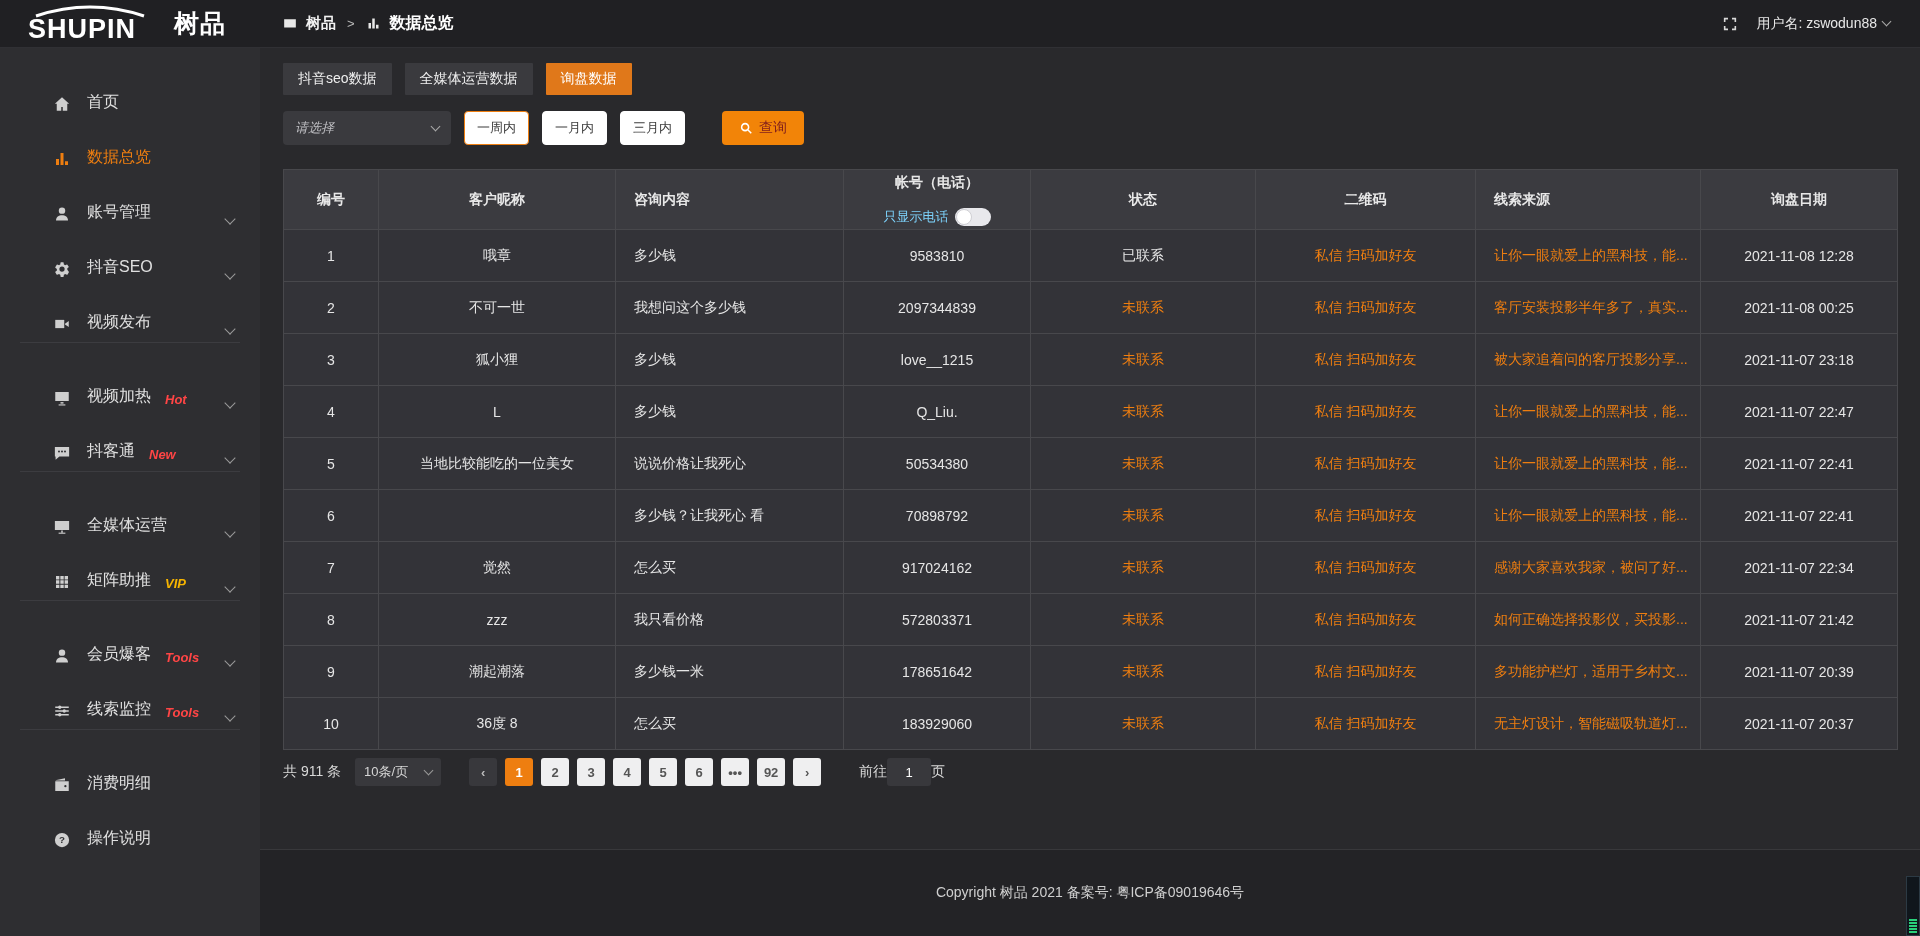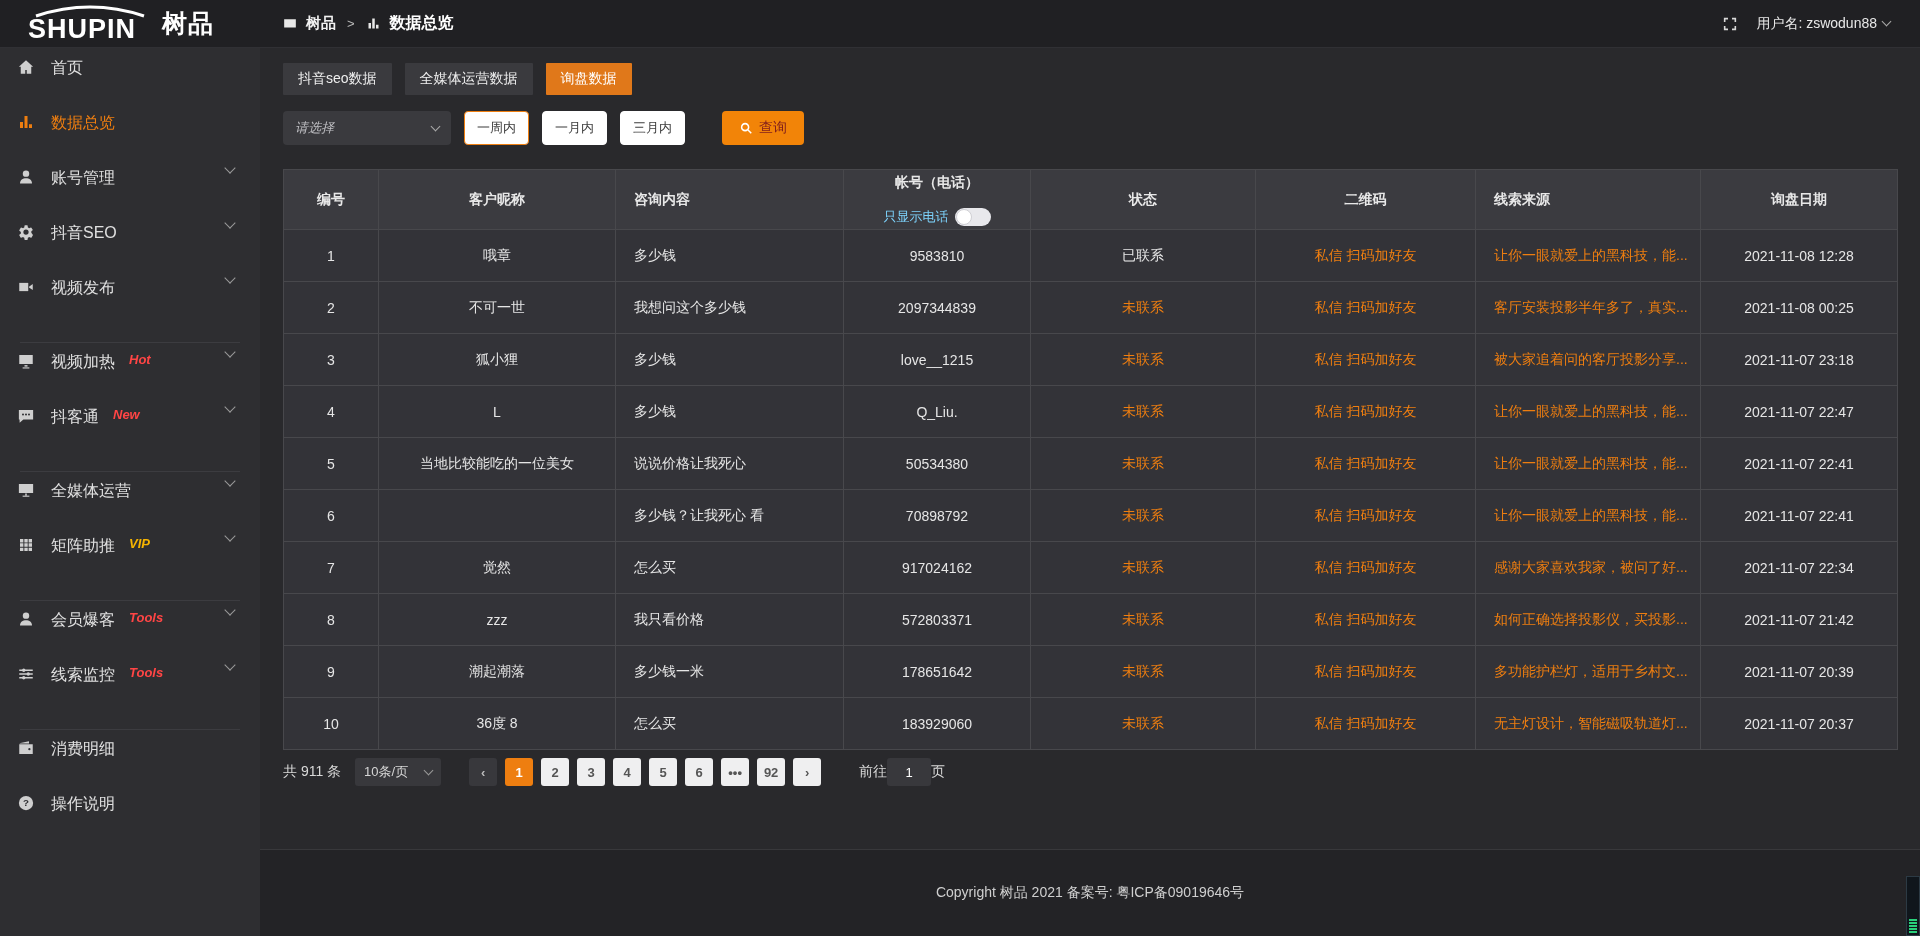--- a/index.html
+++ b/index.html
@@ -13,37 +13,37 @@
     --text:#e6e6e6;
     --muted:#b9b9bd;
   }
   *{margin:0;padding:0;box-sizing:border-box;}
   html,body{width:1920px;height:936px;overflow:hidden;}
   body{background:var(--content);font-family:"Liberation Sans","DejaVu Sans",sans-serif;color:var(--text);}
   .app{width:1920px;height:936px;display:flex;flex-direction:column;position:relative;}
 
   
   .topbar{height:48px;background:var(--topbar);display:flex;align-items:center;flex:0 0 48px;border-bottom:1px solid #303034;}
-  .logo-wrap{width:260px;flex:0 0 260px;display:flex;align-items:center;padding-left:26px;gap:8px;}
+  .logo-wrap{width:260px;flex:0 0 260px;display:flex;align-items:center;padding-left:26px;gap:20px;}
   .logo-svg{display:block;}
   .logo-cn{font-size:25px;font-weight:bold;color:#fff;letter-spacing:1px;}
   .breadcrumb{display:flex;align-items:center;gap:9px;padding-left:23px;}
   .bc-ico{color:#e8e8e8;display:flex;align-items:center;}
   .bc-home{font-size:15px;font-weight:bold;color:#f2f2f2;}
   .bc-sep{color:#bbb;font-size:13px;margin:0 2px;}
   .bc-cur{font-size:16px;font-weight:bold;color:#fff;}
   .top-right{margin-left:auto;display:flex;align-items:center;gap:18px;padding-right:30px;}
   .fs-ico{color:#d8d8d8;display:flex;align-items:center;cursor:pointer;}
   .user-box{display:flex;align-items:center;gap:6px;font-size:14px;color:#e8e8e8;cursor:pointer;}
   .chev{width:7px;height:7px;border-right:1.6px solid #aaa;border-bottom:1.6px solid #aaa;transform:rotate(45deg);display:inline-block;margin-top:-4px;}
 
   
   .layout{display:flex;flex:1;min-height:0;}
   .sidebar{width:260px;flex:0 0 260px;background:var(--sidebar);padding-top:10px;overflow:hidden;}
-  .side-item{height:55px;display:flex;align-items:flex-start;padding:0 26px 0 16px;cursor:pointer;position:relative;}
+  .side-item{height:55px;display:flex;align-items:flex-end;padding:0 26px 0 52px;cursor:pointer;position:relative;}
   .side-item .icon{width:20px;display:flex;align-items:center;justify-content:center;color:#cfcfcf;flex:0 0 20px;}
   .side-item.active .icon{color:var(--accent);}
   .side-label{font-size:16px;color:#e0e0e0;margin-left:15px;}
   .side-item.active .side-label{color:var(--accent);}
   .side-badge{font-size:13px;font-weight:bold;font-style:italic;margin-left:14px;}
   .side-chev{margin-left:auto;width:8px;height:8px;border-right:1.6px solid #9a9a9a;border-bottom:1.6px solid #9a9a9a;transform:rotate(45deg);margin-top:-4px;}
   .side-divider{height:1px;background:#3c3c40;margin:9px 20px;}
 
   .main{flex:1;display:flex;flex-direction:column;min-width:0;}
   .content{flex:1;padding:15px 22px 0 23px;}

